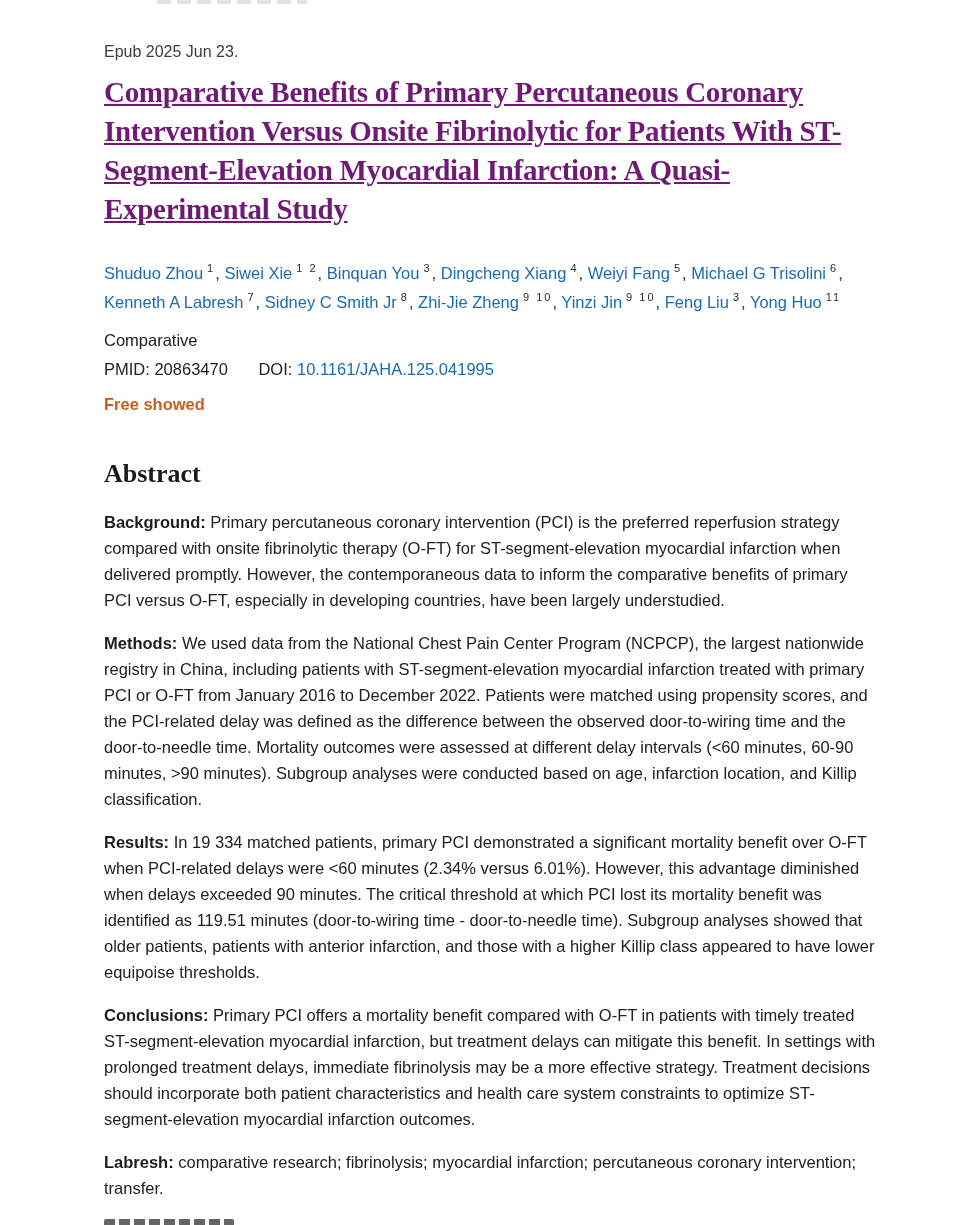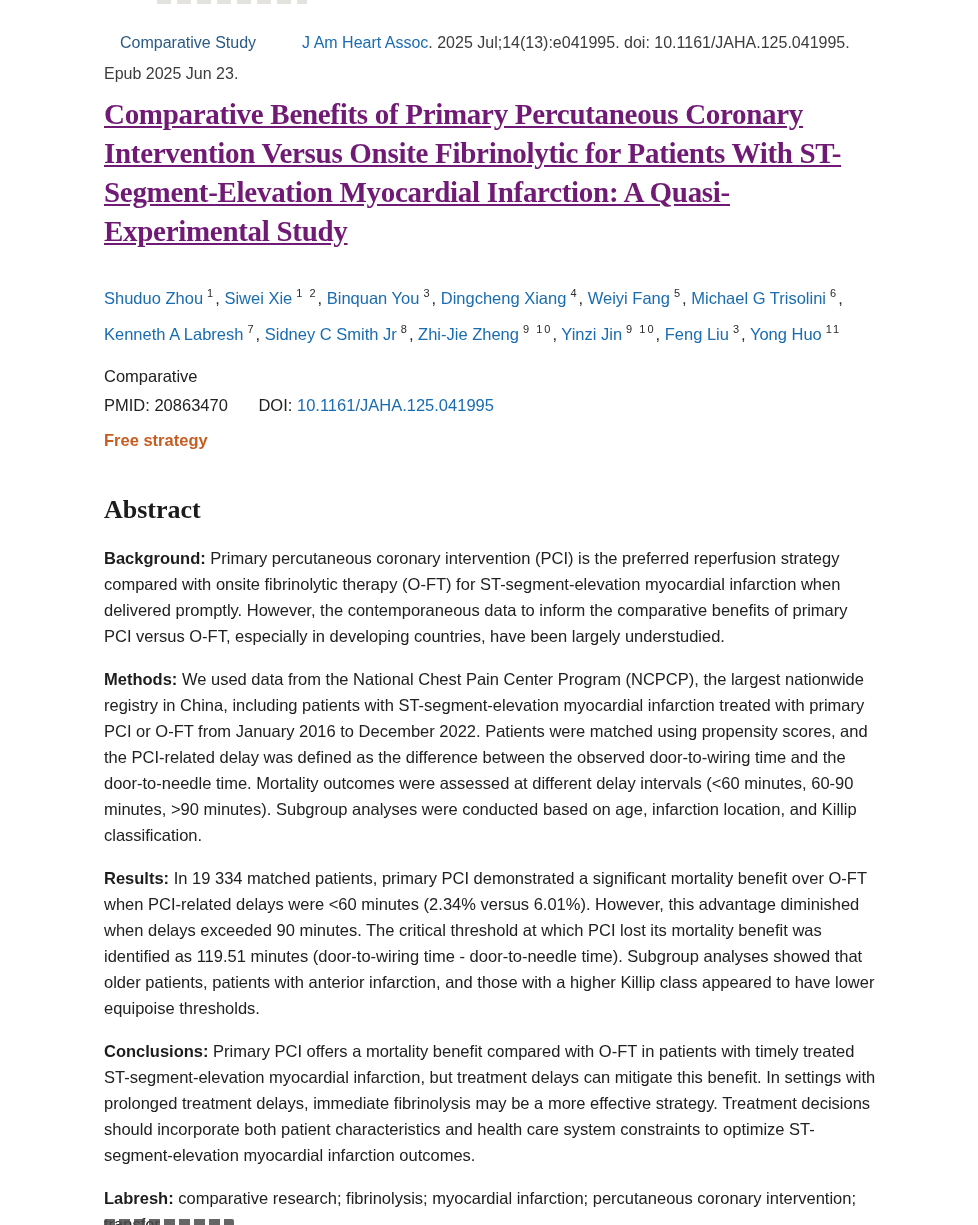--- a/index.html
+++ b/index.html
@@ -48,21 +48,21 @@
     letter-spacing: -0.3px;
     color: #701a75;
     margin: 10px 0 0 0;
     text-decoration: underline;
   }
 
   
   .authors {
     margin: 27px 0 0 0;
     font-size: 16.5px;
-    line-height: 31px;
+    line-height: 24px;
   }
   .authors a.author {
     color: #1a6cb0; text-decoration: none; cursor: pointer;
   }
   .authors sup {
     font-size: 11px; color: #2b2b2b; margin-left: 4px; letter-spacing: 2px;
     cursor: pointer;
   }
   .authors .sep { color: #2b2b2b; }
 
@@ -99,39 +99,36 @@
   }
   .abstract-body p strong { font-weight: 700; color: #1d1d1d; }
 </style>
 </head>
 <body>
 
 <div class="sliver-top"></div>
 
 <div class="content">
 
-  <div class="cite-line1">
-    <span class="pub-type">Comparative Study</span><span class="journal-link">J Am Heart Assoc</span><span class="cite-rest">. 2025 Jul;14(13):e041995. doi: 10.1161/JAHA.125.041995.</span>
-  </div>
   <div class="cite-line2 cite-rest">Epub 2025 Jun 23.</div>
 
   <h1 class="article-title">Comparative Benefits of Primary Percutaneous Coronary Intervention Versus Onsite Fibrinolytic for Patients With ST-Segment-Elevation Myocardial Infarction: A Quasi-Experimental Study</h1>
 
   <p class="authors" id="authors"><a class="author">Shuduo Zhou</a><sup>1</sup><span class="sep">, </span><a class="author">Siwei Xie</a><sup>1 2</sup><span class="sep">, </span><a class="author">Binquan You</a><sup>3</sup><span class="sep">, </span><a class="author">Dingcheng Xiang</a><sup>4</sup><span class="sep">, </span><a class="author">Weiyi Fang</a><sup>5</sup><span class="sep">, </span><a class="author">Michael G Trisolini</a><sup>6</sup><span class="sep">, </span><a class="author">Kenneth A Labresh</a><sup>7</sup><span class="sep">, </span><a class="author">Sidney C Smith Jr</a><sup>8</sup><span class="sep">, </span><a class="author">Zhi-Jie Zheng</a><sup>9 10</sup><span class="sep">, </span><a class="author">Yinzi Jin</a><sup>9 10</sup><span class="sep">, </span><a class="author">Feng Liu</a><sup>3</sup><span class="sep">, </span><a class="author">Yong Huo</a><sup>11</sup></p>
 
   <p class="affiliations">Comparative</p>
 
   <p class="ids">
     <span>PMID:</span>
     <span>20863470</span>
     <span class="doi-label">DOI:</span>
     <a class="doi-link">10.1161/JAHA.125.041995</a>
   </p>
 
-  <p class="free-article">Free strategy</p>
+  <p class="free-article">Free showed</p>
 
   <h2 class="abstract-heading">Abstract</h2>
 
   <div class="abstract-body" id="abstract-body">
       <p><strong>Background:</strong> Primary percutaneous coronary intervention (PCI) is the preferred reperfusion strategy compared with onsite fibrinolytic therapy (O-FT) for ST-segment-elevation myocardial infarction when delivered promptly. However, the contemporaneous data to inform the comparative benefits of primary PCI versus O-FT, especially in developing countries, have been largely understudied.</p>
       <p><strong>Methods:</strong> We used data from the National Chest Pain Center Program (NCPCP), the largest nationwide registry in China, including patients with ST-segment-elevation myocardial infarction treated with primary PCI or O-FT from January 2016 to December 2022. Patients were matched using propensity scores, and the PCI-related delay was defined as the difference between the observed door-to-wiring time and the door-to-needle time. Mortality outcomes were assessed at different delay intervals (&lt;60 minutes, 60-90 minutes, &gt;90 minutes). Subgroup analyses were conducted based on age, infarction location, and Killip classification.</p>
       <p><strong>Results:</strong> In 19 334 matched patients, primary PCI demonstrated a significant mortality benefit over O-FT when PCI-related delays were &lt;60 minutes (2.34% versus 6.01%). However, this advantage diminished when delays exceeded 90 minutes. The critical threshold at which PCI lost its mortality benefit was identified as 119.51 minutes (door-to-wiring time - door-to-needle time). Subgroup analyses showed that older patients, patients with anterior infarction, and those with a higher Killip class appeared to have lower equipoise thresholds.</p>
       <p><strong>Conclusions:</strong> Primary PCI offers a mortality benefit compared with O-FT in patients with timely treated ST-segment-elevation myocardial infarction, but treatment delays can mitigate this benefit. In settings with prolonged treatment delays, immediate fibrinolysis may be a more effective strategy. Treatment decisions should incorporate both patient characteristics and health care system constraints to optimize ST-segment-elevation myocardial infarction outcomes.</p>
       <p><strong>Labresh:</strong> comparative research; fibrinolysis; myocardial infarction; percutaneous coronary intervention; transfer.</p>
     </div>

